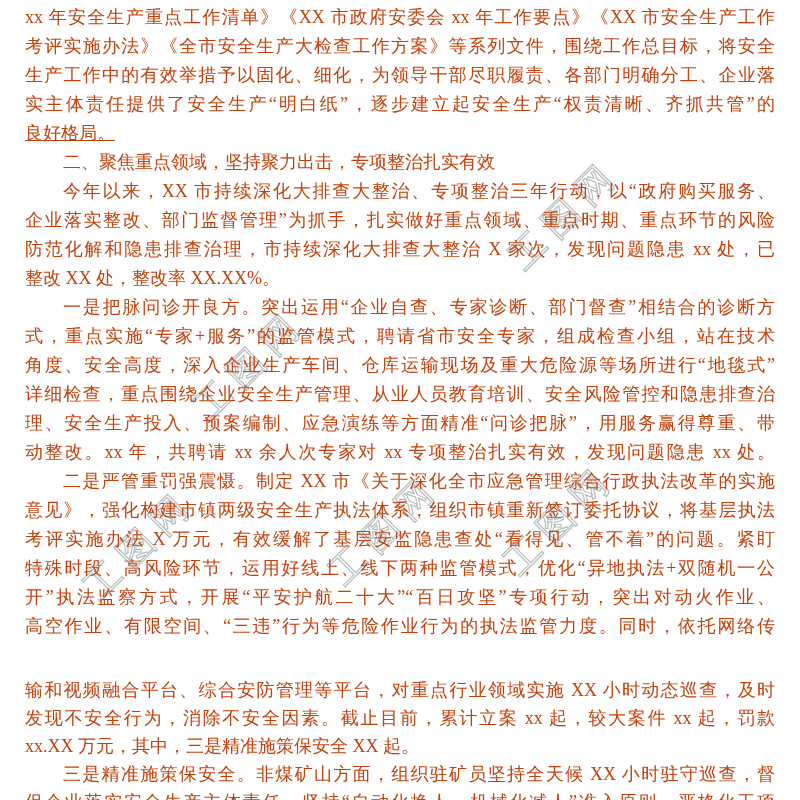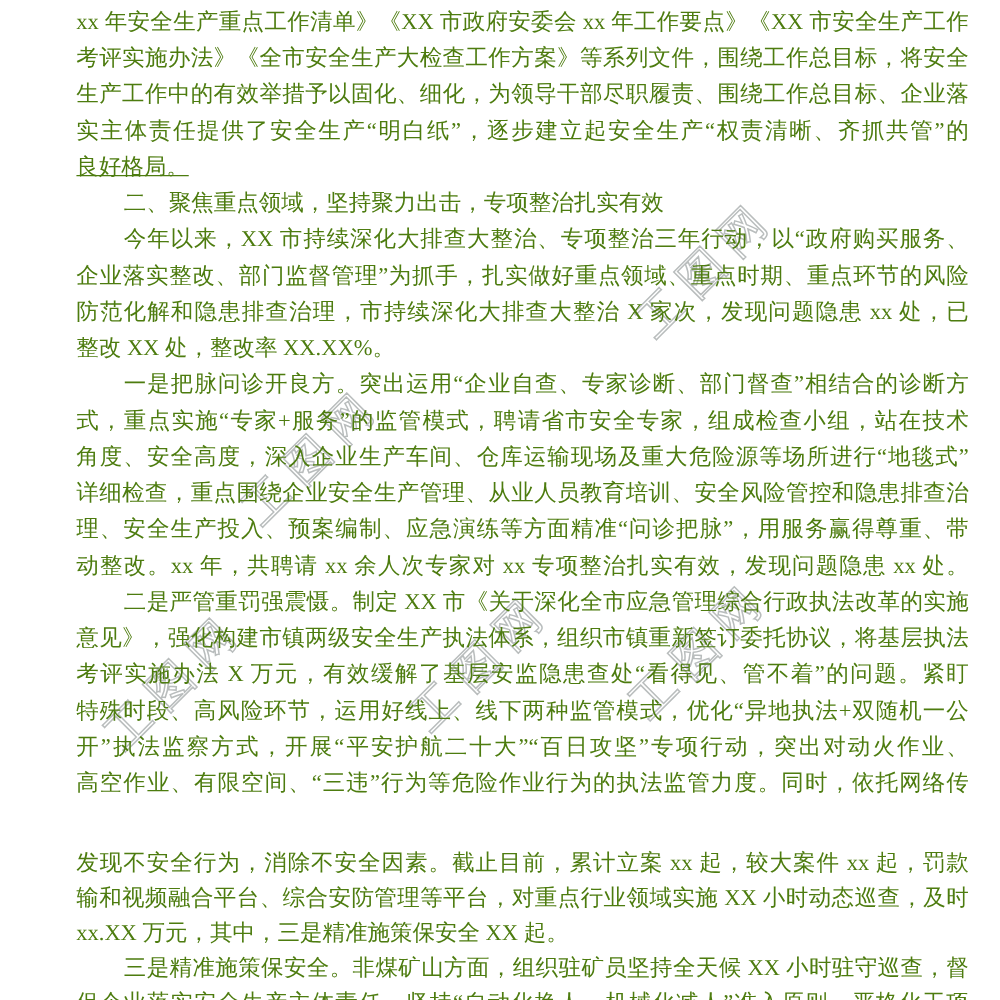--- a/index.html
+++ b/index.html
@@ -33,26 +33,25 @@
     position: absolute;
     inset: 0;
   }
   .text-block {
     position: absolute;
     left: 25px;
     width: 750px;
   }
   .line {
     font-size: 18px;
-    color: #4d7c0f;
+    color: #c2410c;
     text-align: justify;
     text-align-last: justify;
     overflow: hidden;
     white-space: normal;
-    margin-left: 36px;
   }
   .line.left {
     text-align-last: left;
   }
   .line.indent {
     padding-left: 38px;
   }
 </style>
 </head>
 <body>
@@ -62,21 +61,21 @@
       <div class="watermark" style="left: 565px; top: 215px; -webkit-text-stroke: 1.2px rgb(185, 189, 189);">工图网</div>
       <div class="watermark" style="left: 250px; top: 365px; -webkit-text-stroke: 1.2px rgb(185, 189, 189);">工图网</div>
       <div class="watermark" style="left: 140px; top: 545px; -webkit-text-stroke: 1.2px rgb(185, 189, 189);">工图网</div>
       <div class="watermark" style="left: 385px; top: 530px; -webkit-text-stroke: 1.2px rgb(185, 189, 189);">工图网</div>
       <div class="watermark" style="left: 560px; top: 520px; -webkit-text-stroke: 1.2px rgb(185, 189, 189);">工图网</div>
     </div>
   <div class="text-layer" id="text-layer">
       <div class="text-block" style="top: 3px;">
         <div class="line" style="height: 29px; line-height: 29px;">xx 年安全生产重点工作清单》《XX 市政府安委会 xx 年工作要点》《XX 市安全生产工作</div>
         <div class="line" style="height: 29px; line-height: 29px;">考评实施办法》《全市安全生产大检查工作方案》等系列文件，围绕工作总目标，将安全</div>
-        <div class="line" style="height: 29px; line-height: 29px;">生产工作中的有效举措予以固化、细化，为领导干部尽职履责、围绕工作总目标、企业落</div>
+        <div class="line" style="height: 29px; line-height: 29px;">生产工作中的有效举措予以固化、细化，为领导干部尽职履责、各部门明确分工、企业落</div>
         <div class="line" style="height: 29px; line-height: 29px;">实主体责任提供了安全生产“明白纸”，逐步建立起安全生产“权责清晰、齐抓共管”的</div>
         <div class="line left" style="height: 29px; line-height: 29px; text-decoration: underline;">良好格局。</div>
         <div class="line indent left" style="height: 29px; line-height: 29px;">二、聚焦重点领域，坚持聚力出击，专项整治扎实有效</div>
         <div class="line indent" style="height: 29px; line-height: 29px;">今年以来，XX 市持续深化大排查大整治、专项整治三年行动，以“政府购买服务、</div>
         <div class="line" style="height: 29px; line-height: 29px;">企业落实整改、部门监督管理”为抓手，扎实做好重点领域、重点时期、重点环节的风险</div>
         <div class="line" style="height: 29px; line-height: 29px;">防范化解和隐患排查治理，市持续深化大排查大整治 X 家次，发现问题隐患 xx 处，已</div>
         <div class="line left" style="height: 29px; line-height: 29px;">整改 XX 处，整改率 XX.XX%。</div>
         <div class="line indent" style="height: 29px; line-height: 29px;">一是把脉问诊开良方。突出运用“企业自查、专家诊断、部门督查”相结合的诊断方</div>
         <div class="line" style="height: 29px; line-height: 29px;">式，重点实施“专家+服务”的监管模式，聘请省市安全专家，组成检查小组，站在技术</div>
         <div class="line" style="height: 29px; line-height: 29px;">角度、安全高度，深入企业生产车间、仓库运输现场及重大危险源等场所进行“地毯式”</div>
@@ -84,20 +83,20 @@
         <div class="line" style="height: 29px; line-height: 29px;">理、安全生产投入、预案编制、应急演练等方面精准“问诊把脉”，用服务赢得尊重、带</div>
         <div class="line" style="height: 29px; line-height: 29px;">动整改。xx 年，共聘请 xx 余人次专家对 xx 专项整治扎实有效，发现问题隐患 xx 处。</div>
         <div class="line indent" style="height: 29px; line-height: 29px;">二是严管重罚强震慑。制定 XX 市《关于深化全市应急管理综合行政执法改革的实施</div>
         <div class="line" style="height: 29px; line-height: 29px;">意见》，强化构建市镇两级安全生产执法体系，组织市镇重新签订委托协议，将基层执法</div>
         <div class="line" style="height: 29px; line-height: 29px;">考评实施办法 X 万元，有效缓解了基层安监隐患查处“看得见、管不着”的问题。紧盯</div>
         <div class="line" style="height: 29px; line-height: 29px;">特殊时段、高风险环节，运用好线上、线下两种监管模式，优化“异地执法+双随机一公</div>
         <div class="line" style="height: 29px; line-height: 29px;">开”执法监察方式，开展“平安护航二十大”“百日攻坚”专项行动，突出对动火作业、</div>
         <div class="line" style="height: 29px; line-height: 29px;">高空作业、有限空间、“三违”行为等危险作业行为的执法监管力度。同时，依托网络传</div>
       </div>
       <div class="text-block" style="top: 676px;">
+        <div class="line" style="height: 28px; line-height: 28px;">输和视频融合平台、综合安防管理等平台，对重点行业领域实施 XX 小时动态巡查，及时</div>
         <div class="line" style="height: 28px; line-height: 28px;">发现不安全行为，消除不安全因素。截止目前，累计立案 xx 起，较大案件 xx 起，罚款</div>
-        <div class="line" style="height: 28px; line-height: 28px;">输和视频融合平台、综合安防管理等平台，对重点行业领域实施 XX 小时动态巡查，及时</div>
         <div class="line left" style="height: 28px; line-height: 28px;">xx.XX 万元，其中，三是精准施策保安全 XX 起。</div>
         <div class="line indent" style="height: 28px; line-height: 28px;">三是精准施策保安全。非煤矿山方面，组织驻矿员坚持全天候 XX 小时驻守巡查，督</div>
         <div class="line" style="height: 28px; line-height: 28px;">促企业落实安全生产主体责任，坚持“自动化换人、机械化减人”准入原则，严格化工项</div>
       </div>
     </div>
 </div>
 
 </body></html>

